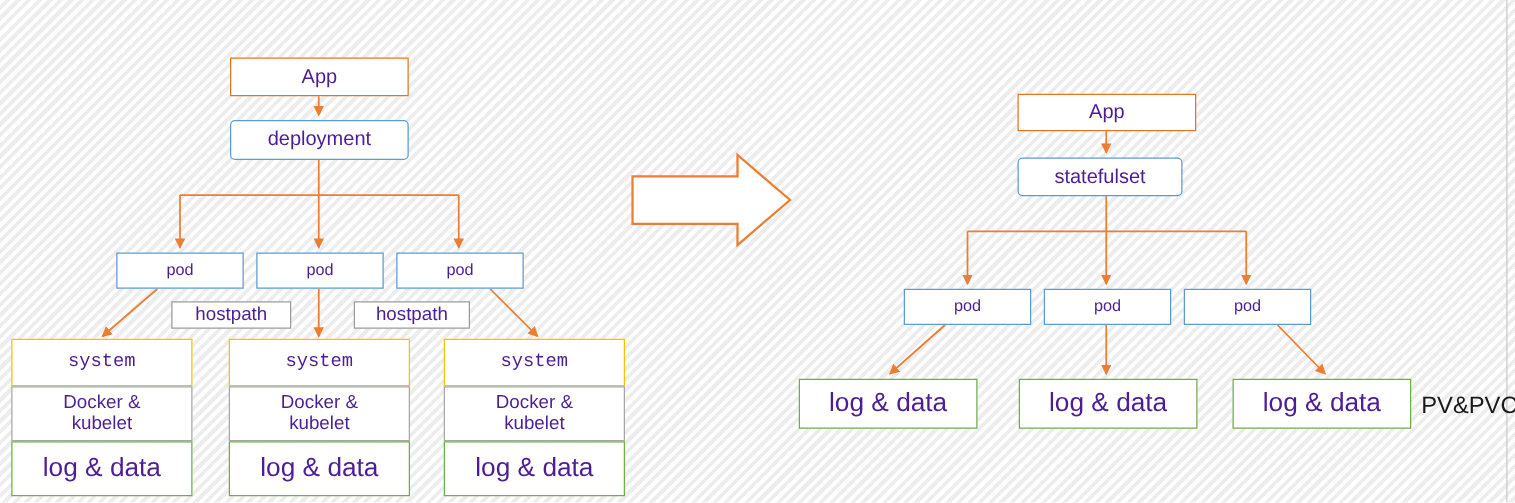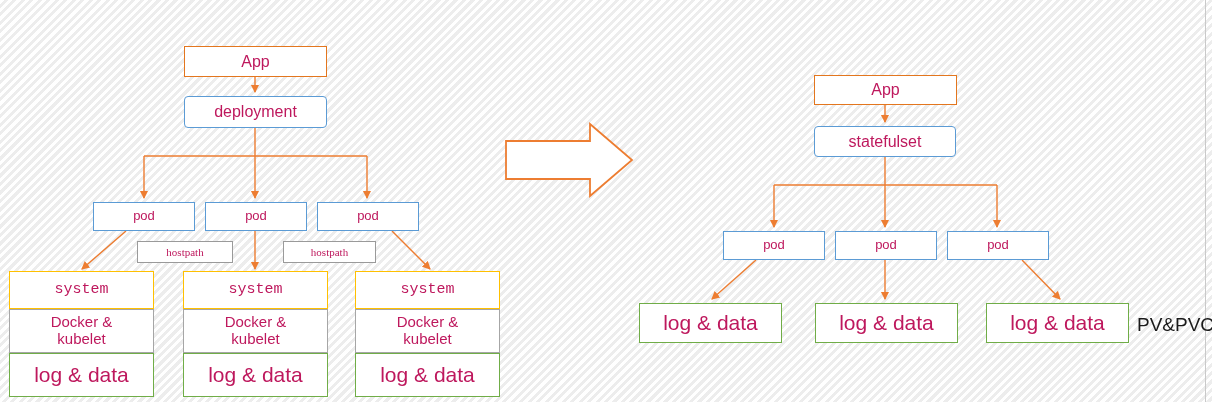--- a/index.html
+++ b/index.html
@@ -35,21 +35,21 @@
     background: #c9c9c9;
   }
   .node {
     position: absolute;
     box-sizing: border-box;
     background: #ffffff;
     display: flex;
     align-items: center;
     justify-content: center;
     text-align: center;
-    color: #be185d;
+    color: #4c1d95;
     line-height: 1.12;
     white-space: pre-line;
   }
   .n-app {
     border: 1.4px solid #E3761E;
     font-size: 16px;
   }
   .n-ctrl {
     border: 1.4px solid #5B9BD5;
     border-radius: 4px;
@@ -67,23 +67,22 @@
   .n-docker {
     border: 1.3px solid #A6A6A6;
     font-size: 15px;
   }
   .n-log {
     border: 1.4px solid #70AD47;
     font-size: 21px;
   }
   .n-label {
     border: 1px solid #9a9a9a;
-    font-size: 11px;
+    font-size: 15px;
     background: #ffffff;
-    font-family: Liberation Serif, serif;
   }
   .plain-text {
     position: absolute;
     font-size: 19px;
     color: #1a1a1a;
     white-space: nowrap;
   }
   svg.connectors {
     position: absolute;
     left: 0;
@@ -166,21 +165,21 @@
 kubelet</div>
   <div class="node n-log" style="left:183px; top:353px; width:145px; height:44px;">log &amp; data</div>
 
   <div class="node n-system" style="left:355px; top:271px; width:145px; height:38px;">system</div>
   <div class="node n-docker" style="left:355px; top:309px; width:145px; height:44px;">Docker &amp;
 kubelet</div>
   <div class="node n-log" style="left:355px; top:353px; width:145px; height:44px;">log &amp; data</div>
 
   <div class="node n-app" style="left:814px; top:75px; width:143px; height:30px;">App</div>
 
-  <div class="node n-ctrl" style="left:814px; top:126px; width:142px; height:31px;">statefulset</div>
+  <div class="node n-ctrl" style="left:814px; top:126px; width:132px; height:31px;">statefulset</div>
 
   <div class="node n-pod" style="left:723px; top:231px; width:102px; height:29px;">pod</div>
   <div class="node n-pod" style="left:835px; top:231px; width:102px; height:29px;">pod</div>
   <div class="node n-pod" style="left:947px; top:231px; width:102px; height:29px;">pod</div>
 
   <div class="node n-log" style="left:639px; top:303px; width:143px; height:40px;">log &amp; data</div>
   <div class="node n-log" style="left:815px; top:303px; width:143px; height:40px;">log &amp; data</div>
   <div class="node n-log" style="left:986px; top:303px; width:143px; height:40px;">log &amp; data</div>
 
   <div class="plain-text" style="left:1137px; top:314px;">PV&amp;PVC</div>

